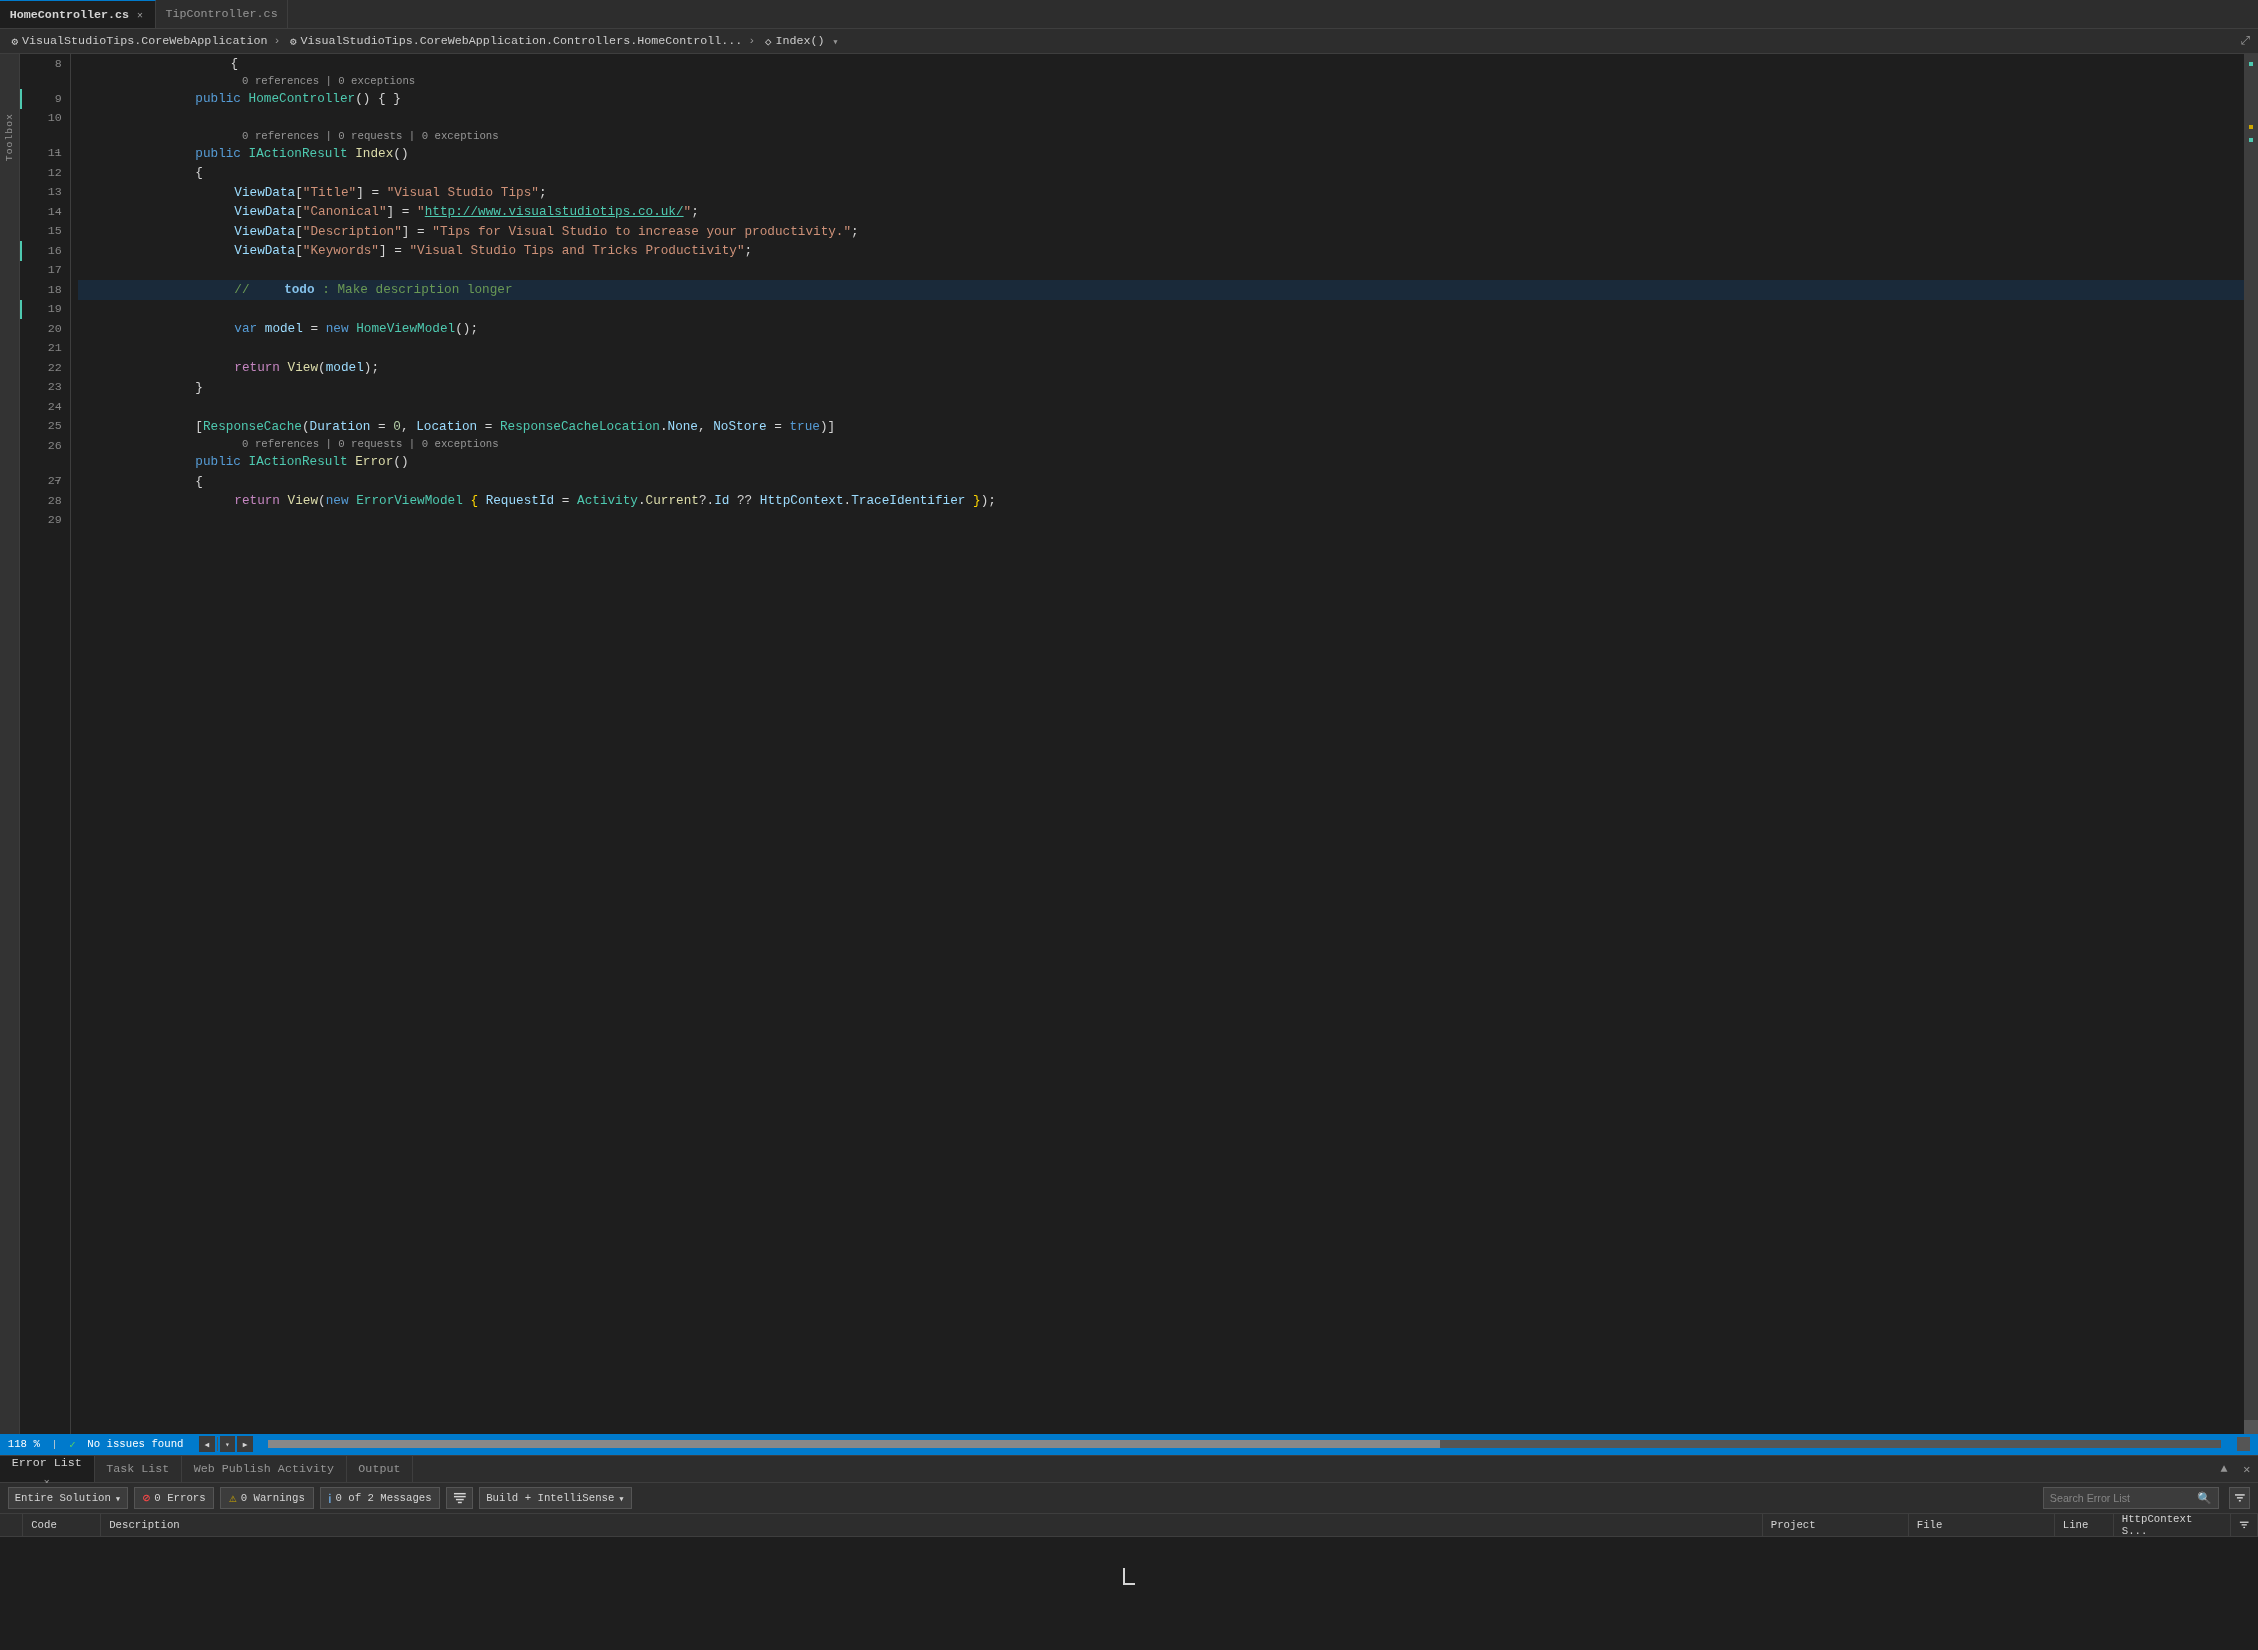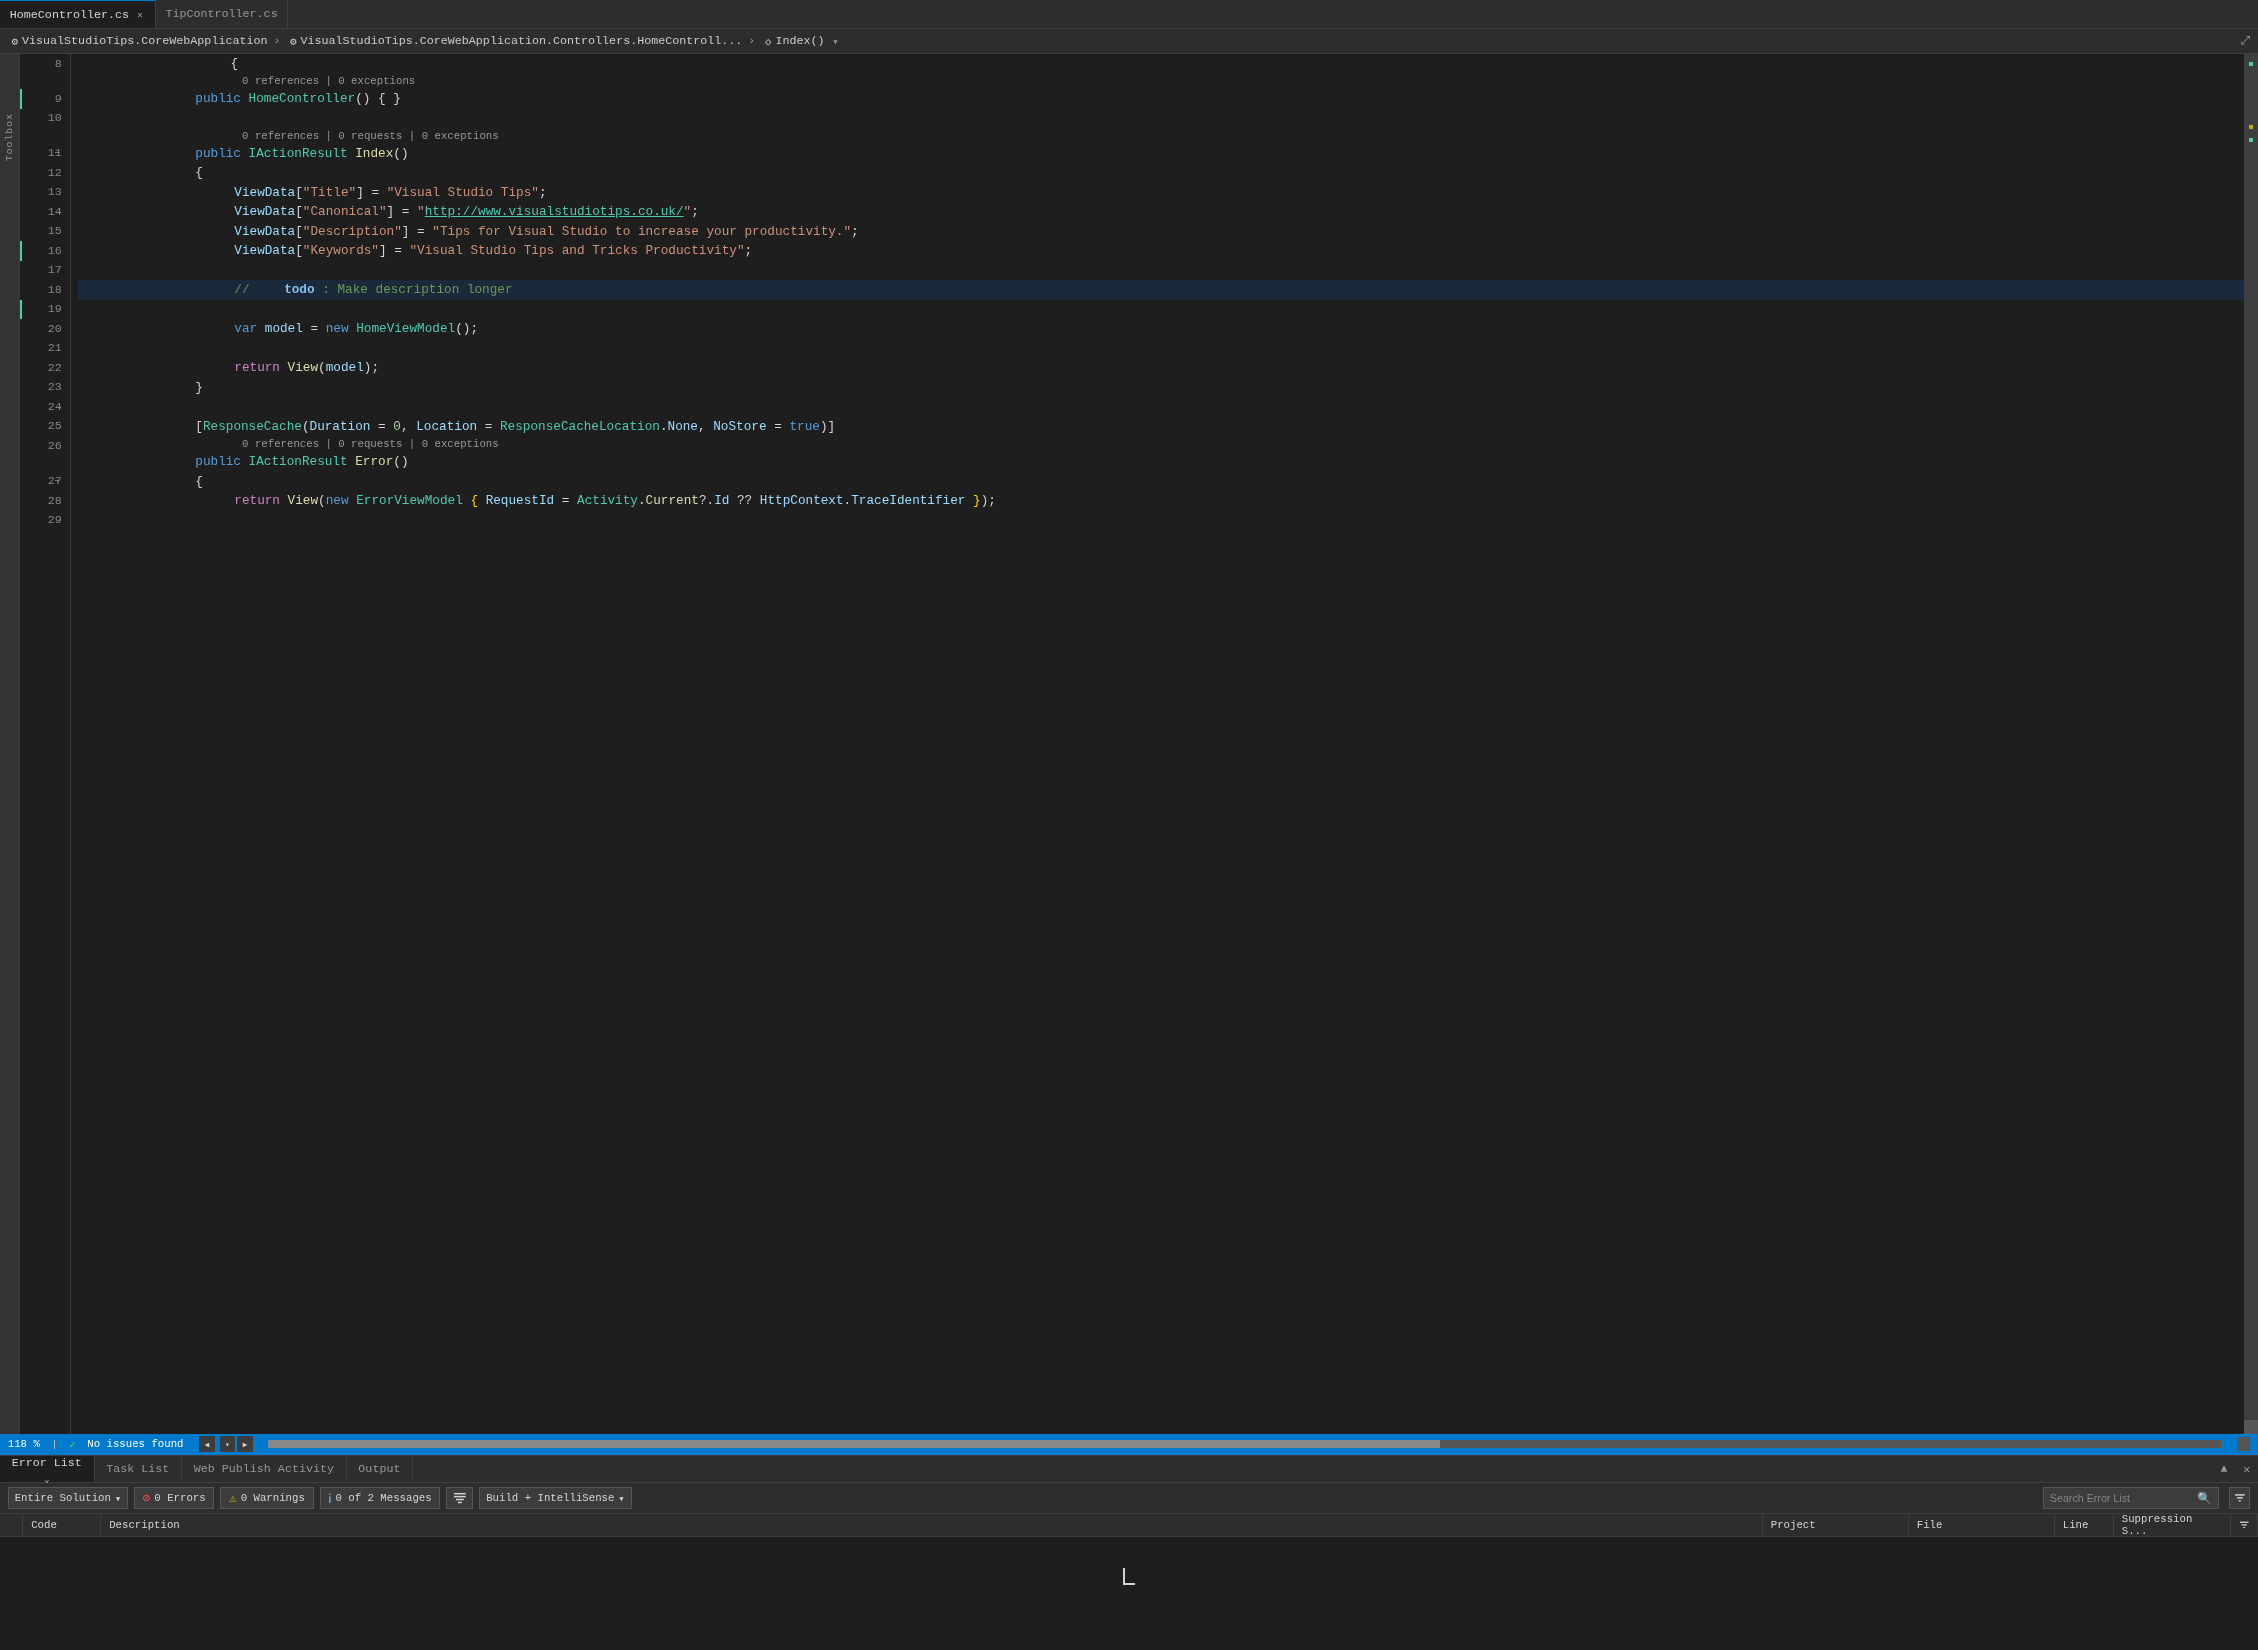--- a/index.html
+++ b/index.html
@@ -31,20 +31,21 @@
       cursor: pointer;
       font-size: 11.7px;
       color: #969696;
       border-right: 1px solid #3e3e3e;
       white-space: nowrap;
     }
     .tab.active {
       background: #1e1e1e;
       color: #d4d4d4;
       border-top: 1px solid #007acc;
+      font-weight: bold;
     }
     .tab-close {
       font-size: 9.8px;
       color: #969696;
       cursor: pointer;
       padding: 1px 2px;
     }
 
     
     .breadcrumb-bar {
@@ -698,21 +699,21 @@
     <div class="grid-col col-project">
       <span>Project</span>
     </div>
     <div class="grid-col col-file">
       <span>File</span>
     </div>
     <div class="grid-col col-line">
       <span>Line</span>
     </div>
     <div class="grid-col col-suppress">
-      <span>Suppression S...</span>
+      <span>HttpContext S...</span>
     </div>
     <div class="grid-col col-filter">
       <svg width="11.7" height="11.7" viewBox="0 0 12 12">
         <line x1="1" y1="3" x2="11" y2="3" stroke="#d4d4d4" stroke-width="1.5"></line>
         <line x1="3" y1="6" x2="9" y2="6" stroke="#d4d4d4" stroke-width="1.5"></line>
         <line x1="5" y1="9" x2="7" y2="9" stroke="#d4d4d4" stroke-width="1.5"></line>
       </svg>
     </div>
   </div>
 

